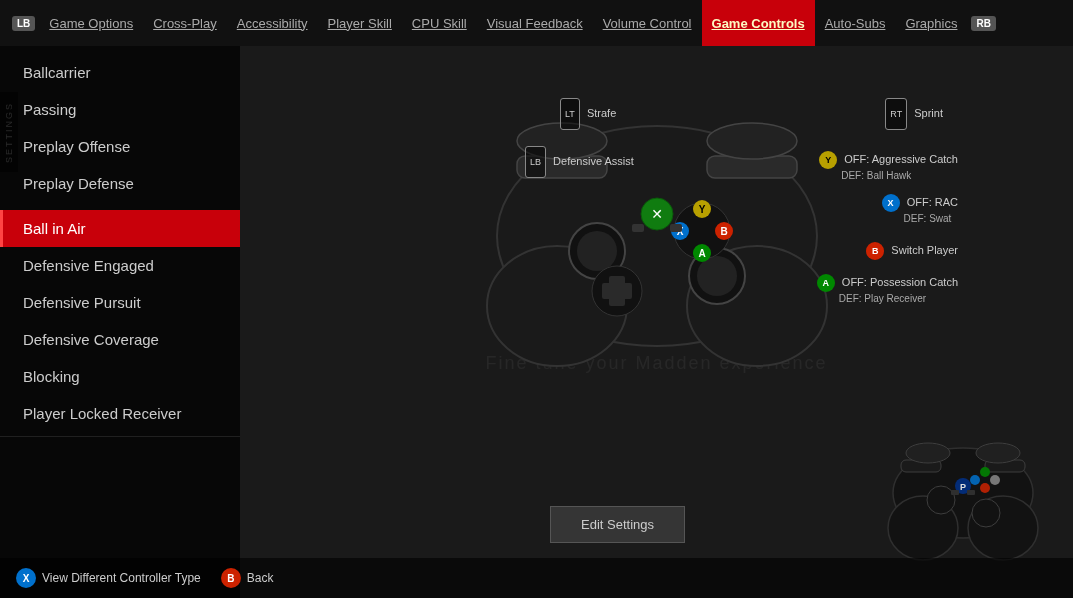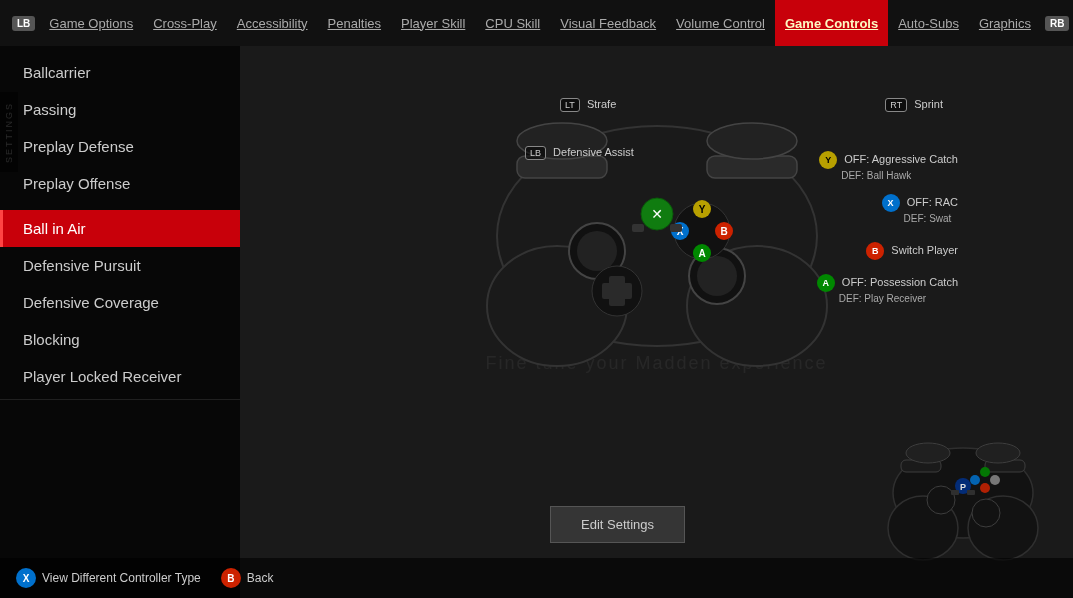--- a/index.html
+++ b/index.html
@@ -193,21 +193,21 @@
       margin-left: 22px;
       margin-top: 1px;
     }
 
     .trigger-badge {
       display: inline-flex;
       align-items: center;
       justify-content: center;
       border: 1px solid #888;
       border-radius: 3px;
-      padding: 1px 4px;
+      padding: 10px 4px;
       font-size: 9px;
       color: #ccc;
       background: rgba(0,0,0,0.5);
       margin-right: 4px;
       text-align: center;
     }
 
     
     .small-controller {
       position: absolute;
@@ -278,41 +278,41 @@
     }
   </style>
 </head>
 <body>
 
 <div class="top-nav">
   <span class="nav-lb-badge">LB</span>
   <span class="nav-item">Game Options</span>
   <span class="nav-item">Cross-Play</span>
   <span class="nav-item">Accessibility</span>
-  <span class="nav-item">Penalties</span>
   <span class="nav-item">Player Skill</span>
   <span class="nav-item">CPU Skill</span>
   <span class="nav-item">Visual Feedback</span>
   <span class="nav-item">Volume Control</span>
   <span class="nav-item active">Game Controls</span>
   <span class="nav-item">Auto-Subs</span>
   <span class="nav-item">Graphics</span>
   <span class="nav-rb-badge">RB</span>
 </div>
 
 <div class="main-content">
 
   <div class="side-label">SETTINGS</div>
 
   <div class="sidebar">
     <div class="sidebar-item">Ballcarrier</div>
     <div class="sidebar-item">Passing</div>
+    <div class="sidebar-item">Preplay Offense</div>
     <div class="sidebar-item">Preplay Defense</div>
-    <div class="sidebar-item">Preplay Offense</div>
     <div class="sidebar-item active">Ball in Air</div>
+    <div class="sidebar-item">Defensive Engaged</div>
     <div class="sidebar-item">Defensive Pursuit</div>
     <div class="sidebar-item">Defensive Coverage</div>
     <div class="sidebar-item">Blocking</div>
     <div class="sidebar-item">Player Locked Receiver</div>
     <div class="sidebar-divider"></div>
     <div class="sidebar-item dimmed" style="height:24px;"></div>
     <div class="sidebar-item dimmed" style="height:24px;"></div>
     <div class="sidebar-item dimmed" style="height:24px;"></div>
   </div>
 

